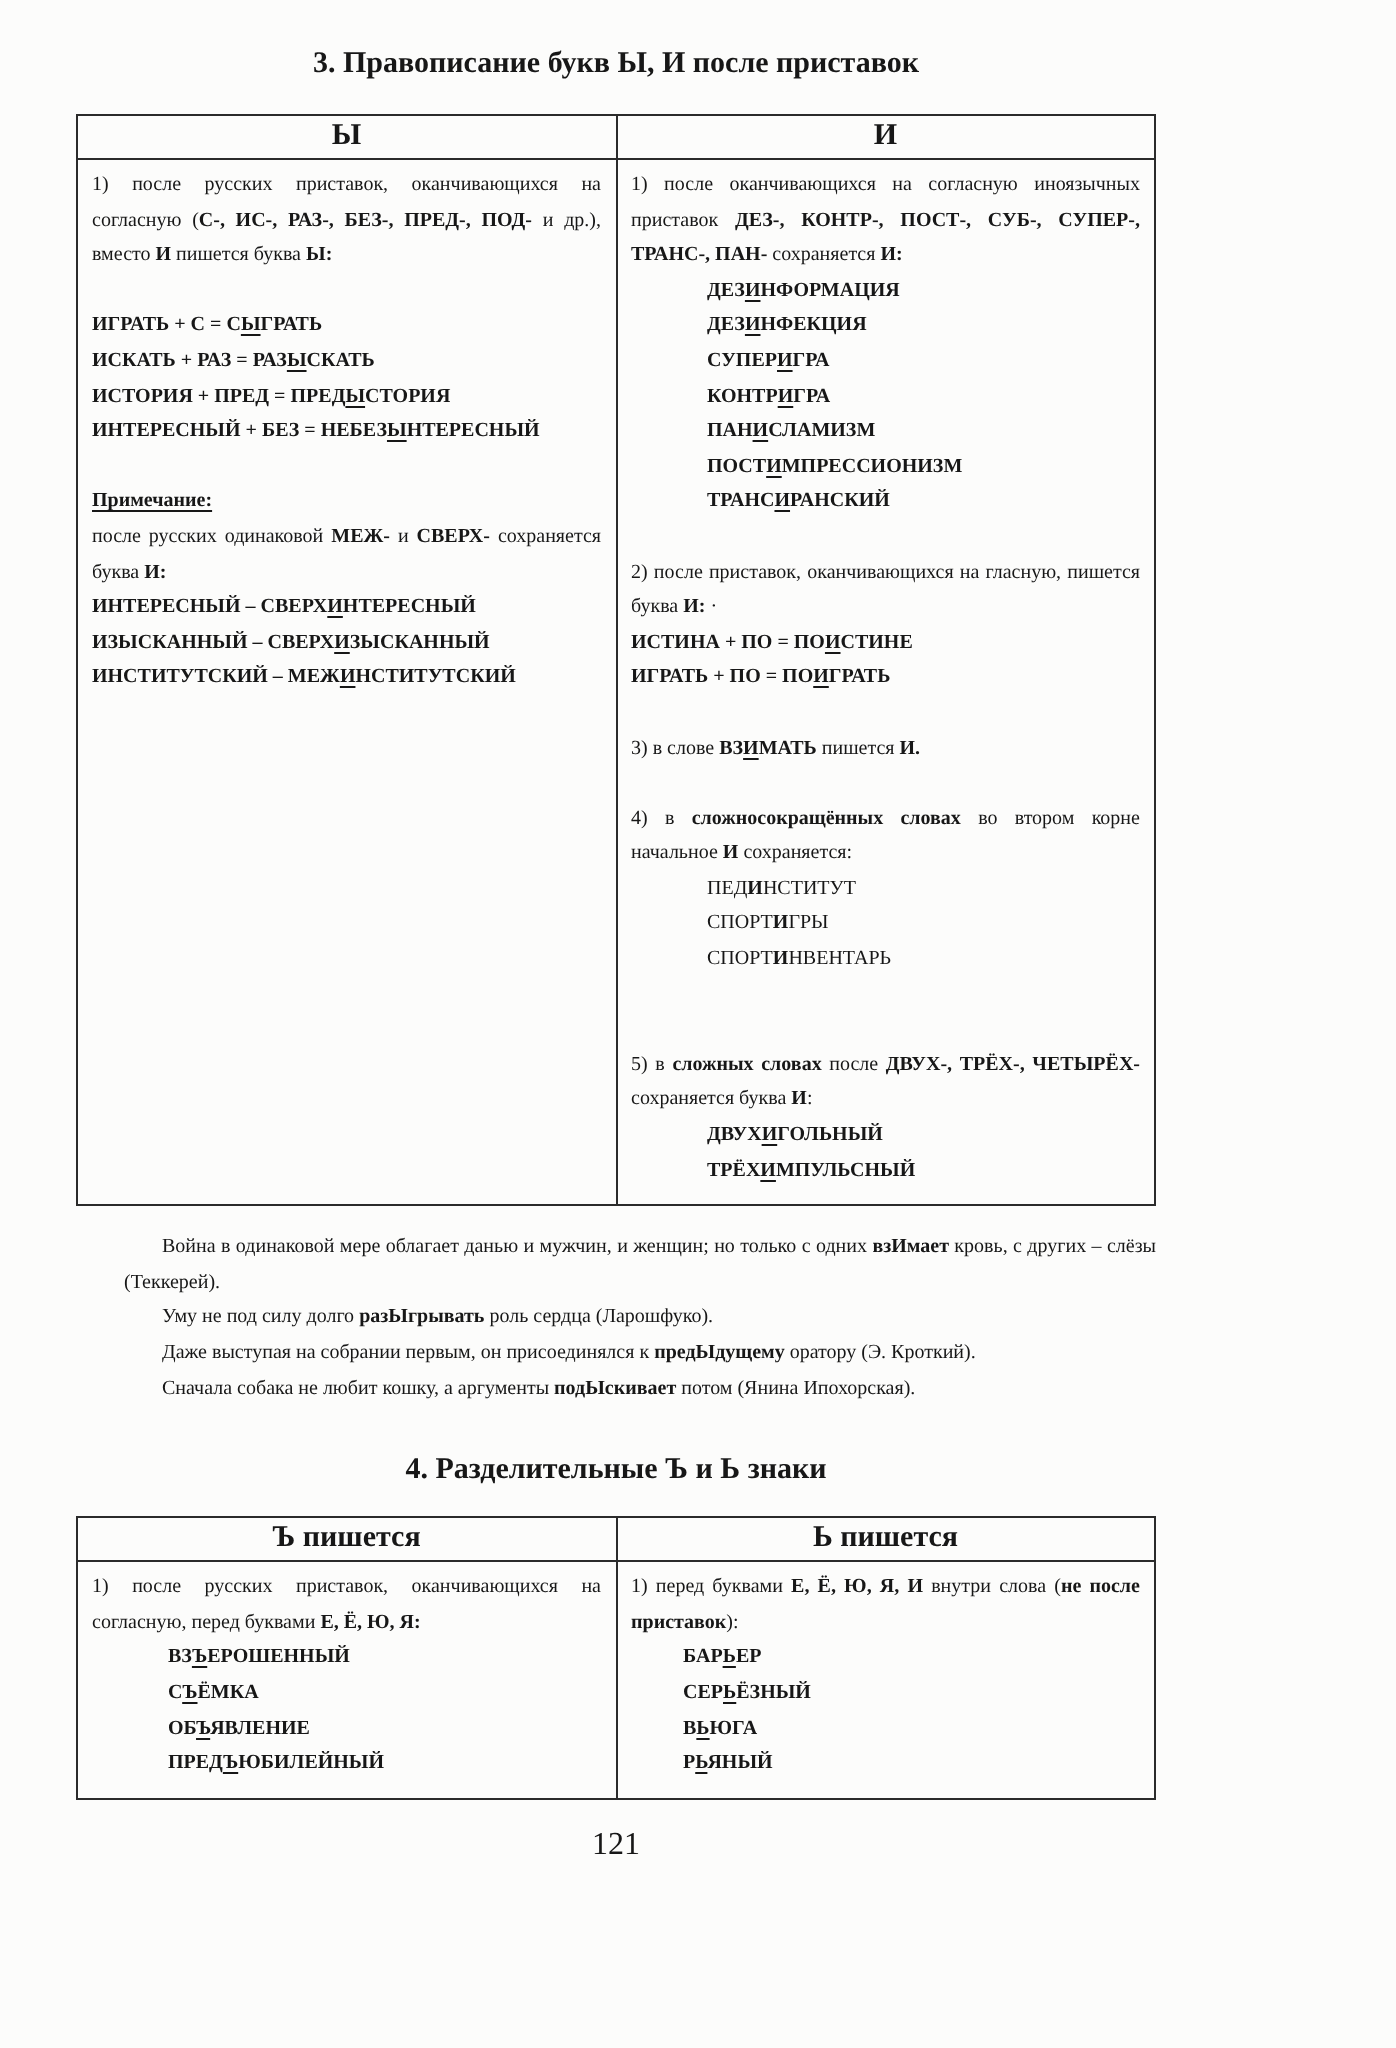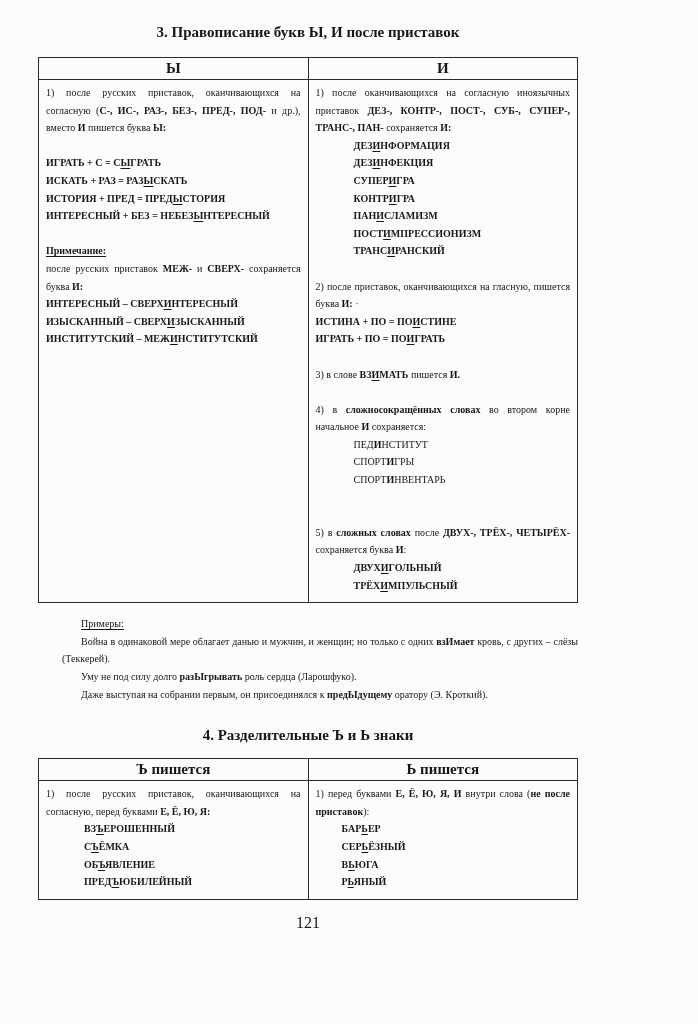--- a/index.html
+++ b/index.html
@@ -49,21 +49,21 @@
       <tr>
         <td>
             <div class="line"><span>1)  после русских приставок, оканчивающихся на согласную (</span><span class="fb">С-, ИС-, РАЗ-, БЕЗ-, ПРЕД-, ПОД-</span><span> и др.), вместо </span><span class="fb">И</span><span> пишется буква </span><span class="fb">Ы:</span></div>
             <div class="line gap"></div>
             <div class="line"><span class="fb">ИГРАТЬ + С = С</span><span class="fb fu">Ы</span><span class="fb">ГРАТЬ</span></div>
             <div class="line"><span class="fb">ИСКАТЬ + РАЗ = РАЗ</span><span class="fb fu">Ы</span><span class="fb">СКАТЬ</span></div>
             <div class="line"><span class="fb">ИСТОРИЯ + ПРЕД = ПРЕД</span><span class="fb fu">Ы</span><span class="fb">СТОРИЯ</span></div>
             <div class="line"><span class="fb">ИНТЕРЕСНЫЙ + БЕЗ = НЕБЕЗ</span><span class="fb fu">Ы</span><span class="fb">НТЕРЕСНЫЙ</span></div>
             <div class="line gap"></div>
             <div class="line"><span class="fb fu">Примечание:</span></div>
-            <div class="line"><span>после русских приставок </span><span class="fb">МЕЖ-</span><span> и </span><span class="fb">СВЕРХ-</span><span> сохраняется буква </span><span class="fb">И:</span></div>
+            <div class="line"><span>после русских одинаковой </span><span class="fb">МЕЖ-</span><span> и </span><span class="fb">СВЕРХ-</span><span> сохраняется буква </span><span class="fb">И:</span></div>
             <div class="line"><span class="fb">ИНТЕРЕСНЫЙ – СВЕРХ</span><span class="fb fu">И</span><span class="fb">НТЕРЕСНЫЙ</span></div>
             <div class="line"><span class="fb">ИЗЫСКАННЫЙ – СВЕРХ</span><span class="fb fu">И</span><span class="fb">ЗЫСКАННЫЙ</span></div>
             <div class="line"><span class="fb">ИНСТИТУТСКИЙ – МЕЖ</span><span class="fb fu">И</span><span class="fb">НСТИТУТСКИЙ</span></div>
           </td>
         <td>
             <div class="line"><span>1)  после оканчивающихся на согласную иноязычных приставок </span><span class="fb">ДЕЗ-, КОНТР-, ПОСТ-, СУБ-, СУПЕР-, ТРАНС-, ПАН-</span><span> сохраняется </span><span class="fb">И:</span></div>
             <div class="line ind"><span class="fb">ДЕЗ</span><span class="fb fu">И</span><span class="fb">НФОРМАЦИЯ</span></div>
             <div class="line ind"><span class="fb">ДЕЗ</span><span class="fb fu">И</span><span class="fb">НФЕКЦИЯ</span></div>
             <div class="line ind"><span class="fb">СУПЕР</span><span class="fb fu">И</span><span class="fb">ГРА</span></div>
             <div class="line ind"><span class="fb">КОНТР</span><span class="fb fu">И</span><span class="fb">ГРА</span></div>
@@ -85,24 +85,24 @@
             <div class="line gap"></div>
             <div class="line"><span>5) в </span><span class="fb">сложных словах</span><span> после </span><span class="fb">ДВУХ-, ТРЁХ-, ЧЕТЫРЁХ-</span><span> сохраняется буква </span><span class="fb">И</span><span>:</span></div>
             <div class="line ind"><span class="fb">ДВУХ</span><span class="fb fu">И</span><span class="fb">ГОЛЬНЫЙ</span></div>
             <div class="line ind"><span class="fb">ТРЁХ</span><span class="fb fu">И</span><span class="fb">МПУЛЬСНЫЙ</span></div>
           </td>
       </tr>
     </tbody>
   </table>
 
   <div class="examples">
-      <div class="line ti"><span class="fu">Примеры:</span></div>
       <div class="line ti"><span>Война в одинаковой мере облагает данью и мужчин, и женщин; но только с одних </span><span class="fb">взИмает</span><span> кровь, с других – слёзы (Теккерей).</span></div>
       <div class="line ti"><span>Уму не под силу долго </span><span class="fb">разЫгрывать</span><span> роль сердца (Ларошфуко).</span></div>
       <div class="line ti"><span>Даже выступая на собрании первым, он присоединялся к </span><span class="fb">предЫдущему</span><span> оратору (Э. Кроткий).</span></div>
+      <div class="line ti"><span>Сначала собака не любит кошку, а аргументы </span><span class="fb">подЫскивает</span><span> потом (Янина Ипохорская).</span></div>
     </div>
 
   <h1 class="doc-title sec4">4. Разделительные Ъ и Ь знаки</h1>
 
   <table class="rules-table">
     <thead>
       <tr>
         <th>Ъ пишется</th>
         <th>Ь пишется</th>
       </tr>

